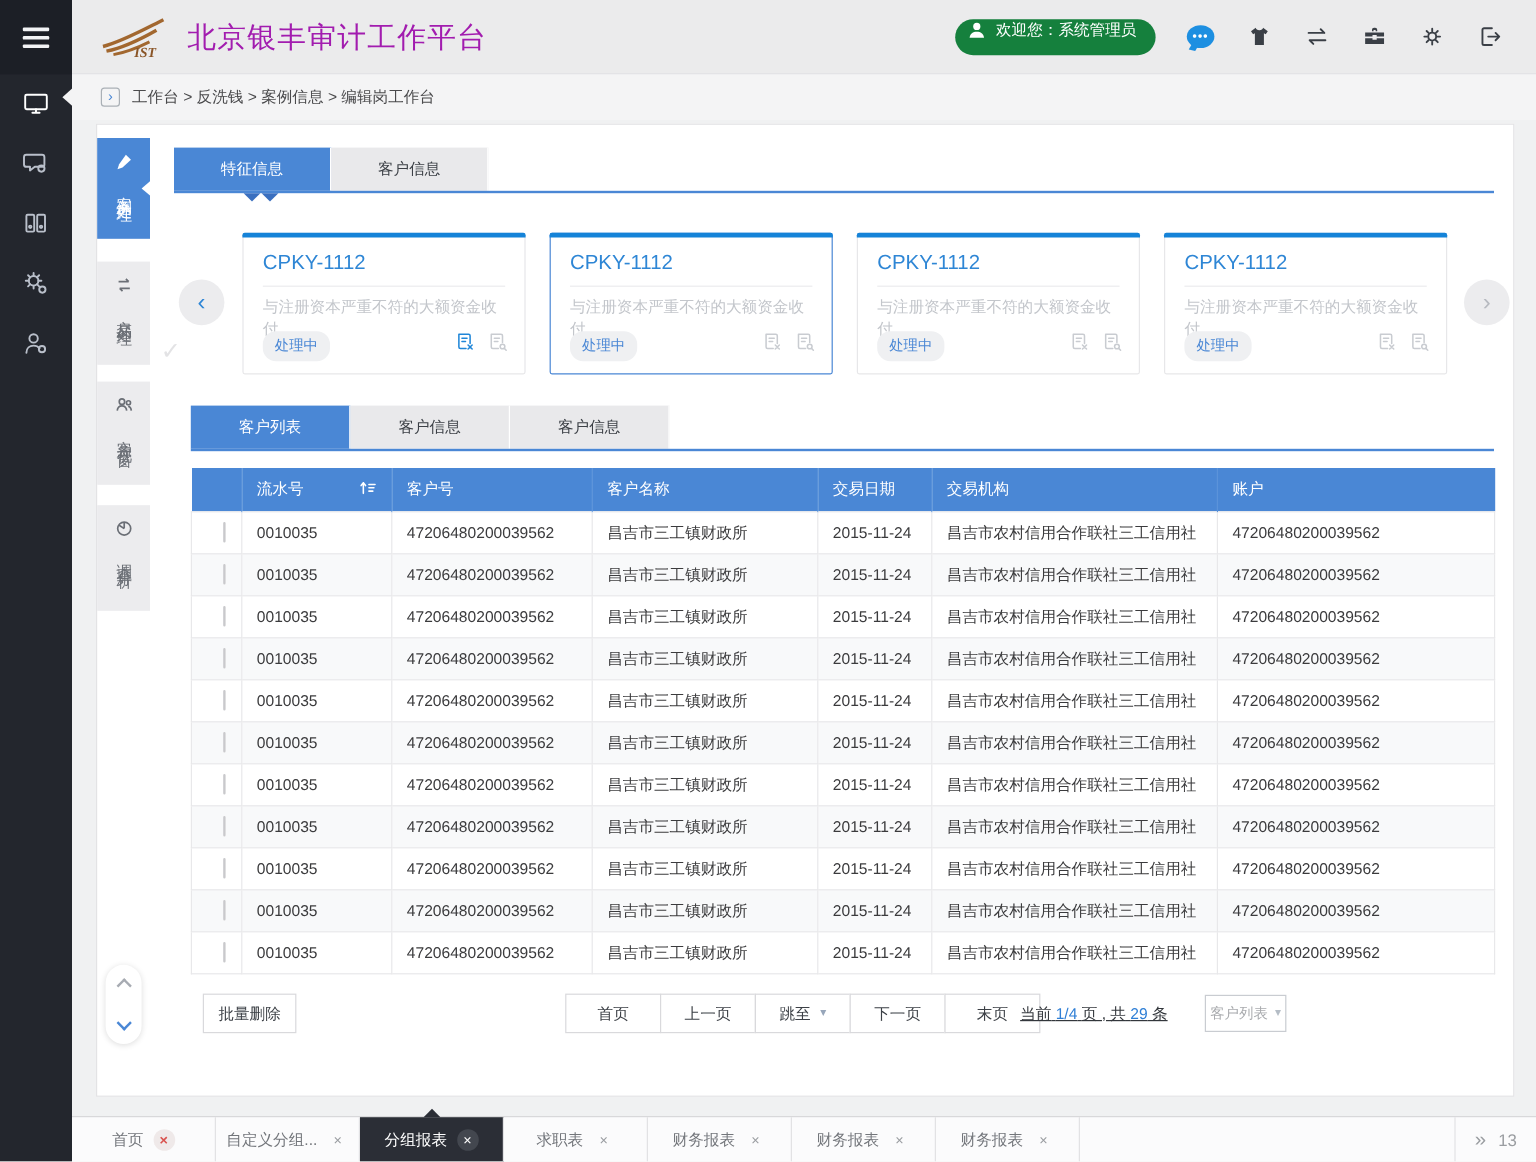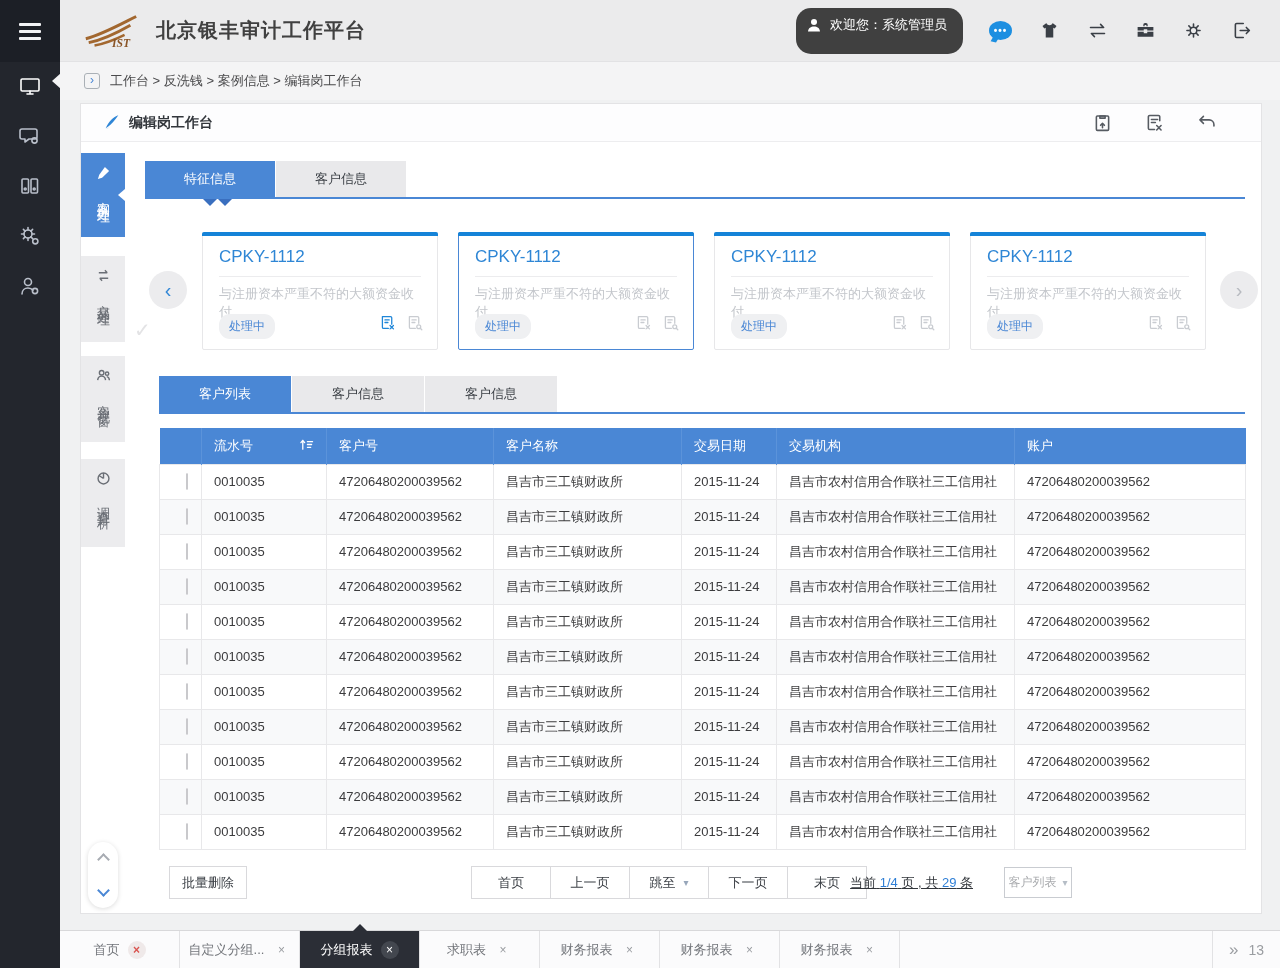--- a/index.html
+++ b/index.html
@@ -11,23 +11,23 @@
   .rail { position:absolute; left:0; top:0; width:60px; height:968px; background:#23262d; z-index:5; }
   .rail-burger { height:62px; background:#1c1f26; display:flex; flex-direction:column; justify-content:center; align-items:center; gap:4px; cursor:pointer; }
   .rail-burger i { width:22px; height:3px; background:#f2f3f5; border-radius:1px; }
   .rail-item { height:50px; display:flex; align-items:center; justify-content:center; color:#b9bfca; cursor:pointer; }
   .rail-item.active { color:#ffffff; }
   .rail-item svg { width:24px; height:24px; stroke:currentColor; fill:none; stroke-width:1.6; stroke-linecap:round; stroke-linejoin:round; }
 
   
   .topbar { position:absolute; left:60px; top:0; width:1220px; height:62px; background:#ebebec; border-bottom:1px solid #e2e2e4; display:flex; align-items:center; padding:0 20px; }
   .logo { display:flex; align-items:flex-end; margin-right:14px; }
-  .app-title { font-size:20px; font-weight:bold; color:#404040; letter-spacing:1px; }
+  .app-title { font-size:24px; font-weight:normal; color:#a21caf; letter-spacing:1px; }
   .topbar-right { margin-left:auto; display:flex; align-items:center; gap:26px; padding-right:8px; }
-  .user-pill { display:flex; align-items:center; gap:8px; height:46px; background:#404040; border-radius:15px; padding:0 16px 11px 10px; color:#fff; font-size:13px; cursor:pointer; }
+  .user-pill { display:flex; align-items:center; gap:8px; height:30px; background:#15803d; border-radius:15px; padding:0 16px 11px 10px; color:#fff; font-size:13px; cursor:pointer; }
   .user-pill svg { width:16px; height:16px; fill:#fff; }
   .hicon { width:22px; height:22px; color:#3a3f46; cursor:pointer; display:flex; align-items:center; justify-content:center; }
   .hicon svg { width:21px; height:21px; stroke:currentColor; fill:none; stroke-width:1.8; stroke-linecap:round; stroke-linejoin:round; }
   .hicon svg.filled { fill:currentColor; stroke:none; }
   .chat-bubble { position:relative; width:23px; height:21px; }
   .chat-bubble .bub { width:23px; height:19px; background:#1d8fe1; border-radius:50%; color:#fff; font-size:10px; letter-spacing:1px; display:flex; align-items:center; justify-content:center; font-weight:bold; }
   .chat-bubble .tail { position:absolute; left:3px; bottom:-1px; width:6px; height:6px; background:#1d8fe1; transform:skewX(-20deg) rotate(12deg); }
 
   
   .crumbbar { position:absolute; left:60px; top:62px; width:1220px; height:38px; background:#f4f4f5; display:flex; align-items:center; padding:0 24px; color:#4a4a4c; }
@@ -227,46 +227,20 @@
     </div>
   </div>
 
   <div class="crumb-notch"></div>
   <div class="crumbbar">
     <div class="crumb-box">›</div>
     <span>工作台 &gt; 反洗钱 &gt; 案例信息 &gt; 编辑岗工作台</span>
   </div>
 
   <div class="panel">
-    <div class="panel-header">
-      <span class="quill">
-        <svg viewBox="0 0 20 20">
-            <path d="M3 18c3.5-8 8.5-12.5 14-14.5C13.5 9 9 14 5.5 16.5L3 18zM3.2 18.2c1.5-.4 3-.6 4.5-.6"></path>
-          </svg>
-      </span>
-      <span class="ptitle">编辑岗工作台</span>
-      <div class="ph-icons">
-        <div class="hicon">
-          <svg viewBox="0 0 24 24">
-              <rect x="5" y="4.5" width="14" height="16.5" rx="1.2"></rect>
-              <path d="M9 4.5h6v2.5H9zM12 18v-5M12 13l-2.2 2.2M12 13l2.2 2.2"></path>
-            </svg>
-        </div>
-        <div class="hicon">
-          <svg viewBox="0 0 24 24">
-              <path d="M18 10V5.5A1.5 1.5 0 0016.5 4h-10A1.5 1.5 0 005 5.5v13A1.5 1.5 0 006.5 20H12M8.5 8.5h7M8.5 12h4.5M14.5 15.5l5 5M19.5 15.5l-5 5"></path>
-            </svg>
-        </div>
-        <div class="hicon">
-          <svg viewBox="0 0 24 24">
-              <path d="M8.5 5L4.5 9l4 4M4.5 9H15a5.5 5.5 0 015.5 5.5v1.5"></path>
-            </svg>
-        </div>
-      </div>
-    </div>
 
     <div class="panel-body">
 
       <div class="vtab vt0 active">
         <span><svg viewBox="0 0 16 16">
               <path class="f" d="M9.5 2l4.5 4.5-7.5 7L2 15l1.5-4.5z"></path>
             </svg></span>
         <span class="vlabel">案例处理</span>
         <span class="notch"></span>
       </div>

